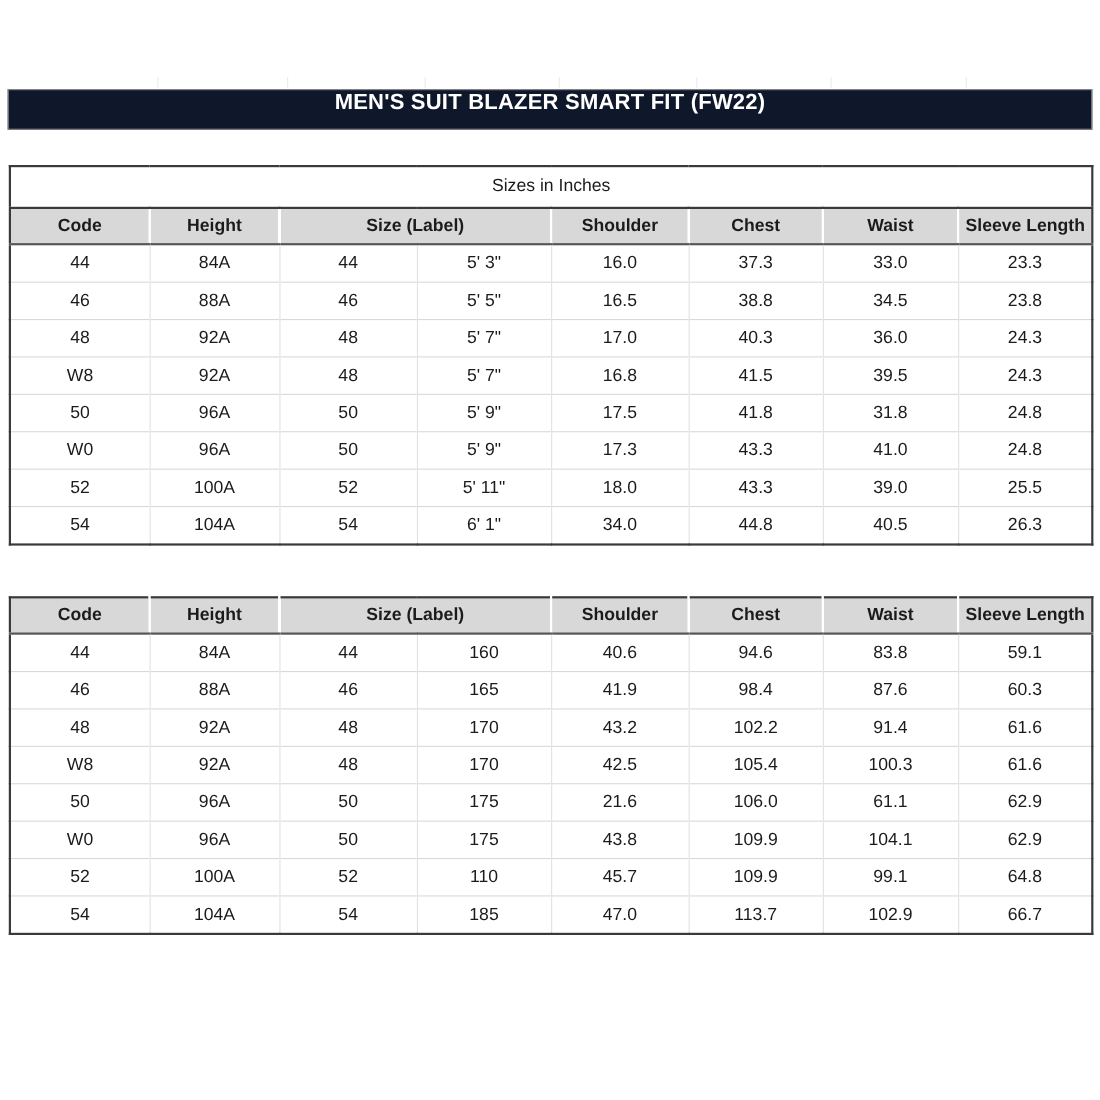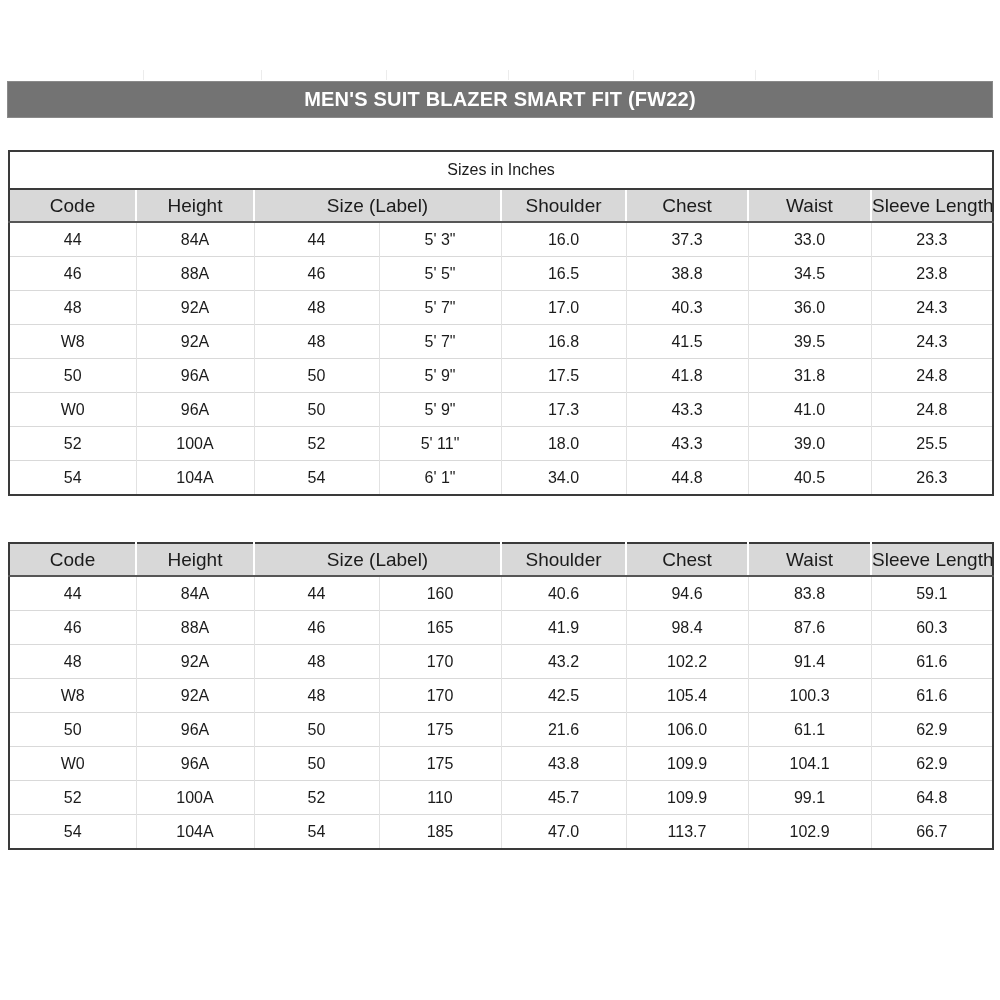--- a/index.html
+++ b/index.html
@@ -28,25 +28,24 @@
     height: 10px;
     background: #ececec;
   }
   
   .title-bar {
     position: absolute;
     left: 7px;
     top: 81px;
     width: 986px;
     height: 37px;
-    background: #737373;
+    background: #0f172a;
     border: 1px solid #8a8a8a;
     box-sizing: border-box;
     display: flex;
-    align-items: center;
     justify-content: center;
   }
   .title-bar .banner-text {
     color: #ffffff;
     font-weight: bold;
     font-size: 20px;
     letter-spacing: 0.2px;
     white-space: nowrap;
   }
   
@@ -76,22 +75,22 @@
     background: #ffffff;
     border-bottom: 2px solid #3a3a3a;
     font-weight: normal;
     font-size: 16px;
   }
   .column-header-row th {
     height: 31px;
     background: #d8d8d8;
     border-bottom: 2px solid #565656;
     border-left: 2px solid #ffffff;
-    font-weight: normal;
-    font-size: 19px;
+    font-weight: bold;
+    font-size: 16px;
   }
   .column-header-row th:first-child { border-left: none; }
   tbody td {
     height: 33px;
     font-size: 16px;
     border-top: 1px solid #d9d9d9;
     border-left: 1px solid #e2e2e2;
   }
   tbody td:first-child { border-left: none; }
   tbody tr:first-child td { border-top: none; }

